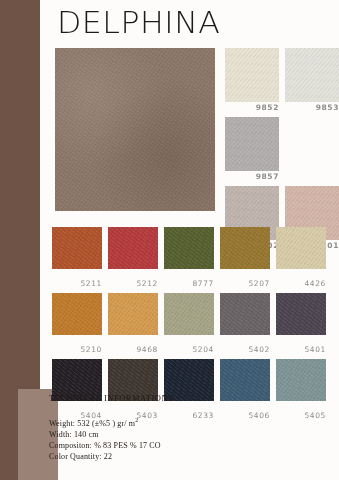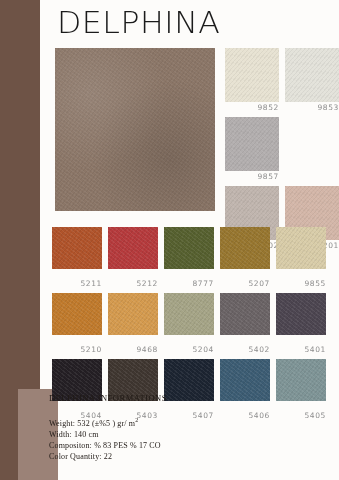--- a/index.html
+++ b/index.html
@@ -60,21 +60,21 @@
   .hero-label{
     position:absolute;left:55px;top:228px;width:160px;
     text-align:right;
     font-size:7.5px;color:#8d8d8d;letter-spacing:.6px;
     font-family:"DejaVu Sans","Liberation Sans",sans-serif;
   }
 
   
   .rcol{position:absolute;left:225px;top:48px;width:114px;}
   .rrow{display:flex;gap:6px;margin-bottom:5px;}
-  .rcell{width:54px;}
+  .rcell{width:54px;font-weight:bold;}
   .rswatch{
     width:54px;height:54px;
     background-image:
       repeating-linear-gradient(41deg, rgba(255,255,255,.06) 0 1px, transparent 1px 3px),
       repeating-linear-gradient(131deg, rgba(0,0,0,.05) 0 1px, transparent 1px 3px);
   }
   .rlabel{
     text-align:right;font-size:7.5px;color:#8d8d8d;letter-spacing:.6px;
     padding-top:1px;
     font-family:"DejaVu Sans","Liberation Sans",sans-serif;
@@ -164,21 +164,21 @@
       <div class="gcell">
         <div class="gswatch" style="background-color: rgb(86, 96, 47);"></div>
         <div class="glabel">8777</div>
       </div>
       <div class="gcell">
         <div class="gswatch" style="background-color: rgb(151, 118, 47);"></div>
         <div class="glabel">5207</div>
       </div>
       <div class="gcell">
         <div class="gswatch" style="background-color: rgb(216, 204, 168);"></div>
-        <div class="glabel">9855</div>
+        <div class="glabel">4426</div>
       </div>
     </div>
     <div class="grow">
       <div class="gcell">
         <div class="gswatch" style="background-color: rgb(192, 122, 44);"></div>
         <div class="glabel">5210</div>
       </div>
       <div class="gcell">
         <div class="gswatch" style="background-color: rgb(212, 154, 78);"></div>
         <div class="glabel">9468</div>
@@ -200,34 +200,34 @@
       <div class="gcell">
         <div class="gswatch" style="background-color: rgb(36, 31, 36);"></div>
         <div class="glabel">5404</div>
       </div>
       <div class="gcell">
         <div class="gswatch" style="background-color: rgb(63, 54, 48);"></div>
         <div class="glabel">5403</div>
       </div>
       <div class="gcell">
         <div class="gswatch" style="background-color: rgb(28, 36, 49);"></div>
-        <div class="glabel">5407</div>
+        <div class="glabel">6233</div>
       </div>
       <div class="gcell">
         <div class="gswatch" style="background-color: rgb(60, 92, 115);"></div>
         <div class="glabel">5406</div>
       </div>
       <div class="gcell">
         <div class="gswatch" style="background-color: rgb(126, 148, 150);"></div>
         <div class="glabel">5405</div>
       </div>
     </div>
   </div>
 
   <div class="tech">
-    <div class="tech-title">DELPHINA INFORMATIONS</div>
+    <div class="tech-title">TECHNICAL INFORMATIONS</div>
     <div class="tech-line"><span>Weight: 532 (±%5 ) gr/ m</span><span class="sup">2</span></div>
     <div class="tech-line">Width: 140 cm</div>
     <div class="tech-line">Compositon: % 83 PES % 17 CO</div>
     <div class="tech-line">Color Quantity: 22</div>
   </div>
 
 </div>
 
 </body></html>

